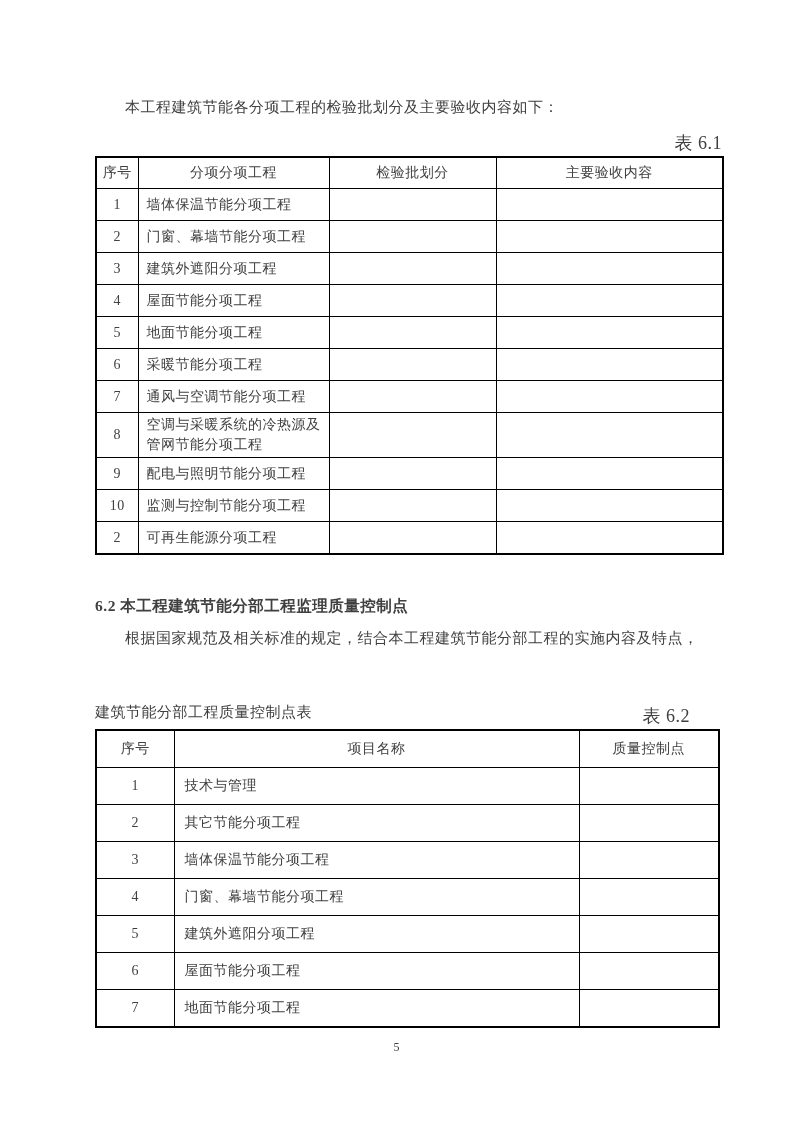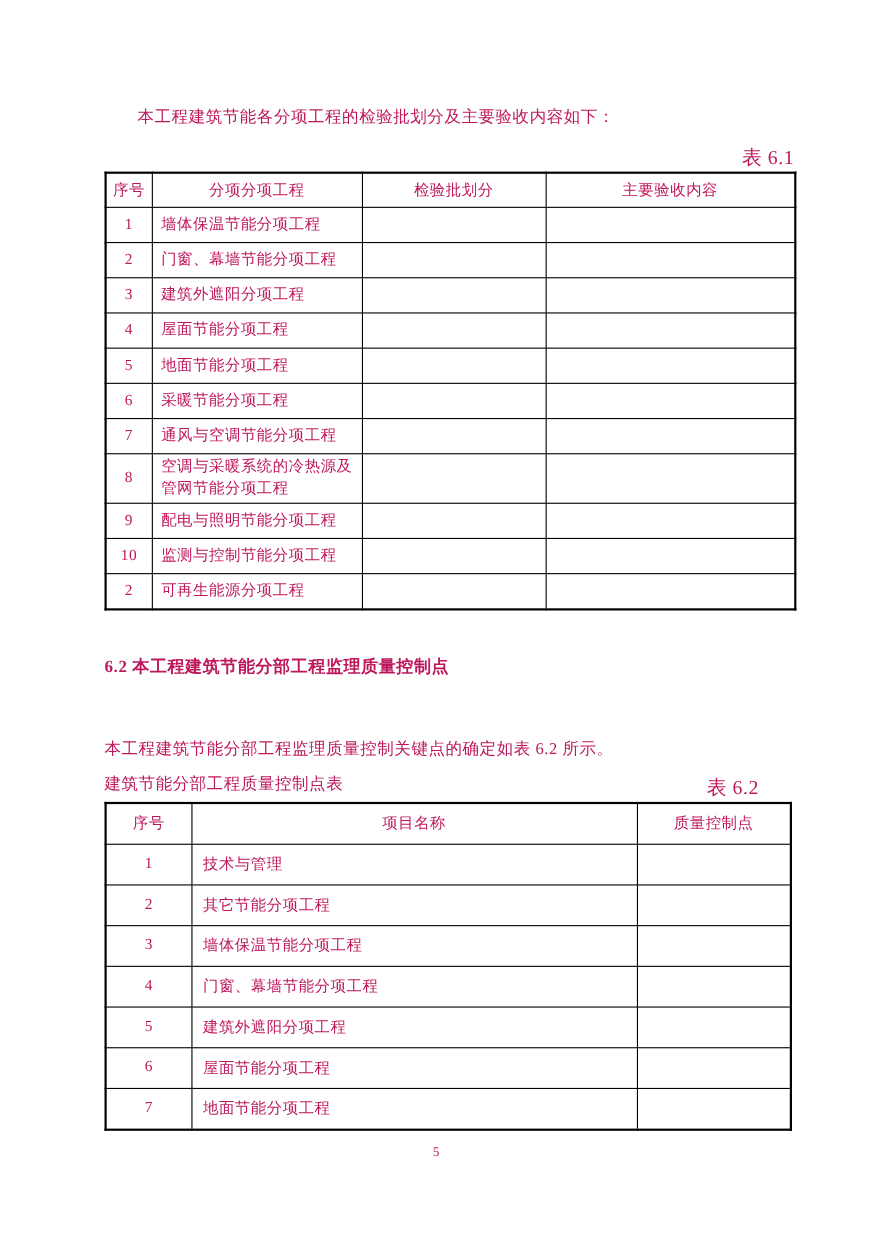--- a/index.html
+++ b/index.html
@@ -7,21 +7,21 @@
     padding: 0;
     background: #888;
   }
   .page {
     position: relative;
     width: 793px;
     height: 1122px;
     margin: 0 auto;
     background: #ffffff;
     font-family: "Liberation Serif", "DejaVu Serif", serif;
-    color: #be185d;
+    color: #404040;
     overflow: hidden;
   }
   .abs { position: absolute; }
 
   .intro-para {
     left: 95px;
     top: 97px;
     width: 630px;
     font-size: 15px;
     line-height: 21px;
@@ -200,21 +200,21 @@
       <td class="c-no">2</td>
       <td class="c-name">可再生能源分项工程</td>
       <td></td>
       <td></td>
     </tr>
   </tbody>
     </table>
 
   <div class="abs sec-heading">6.2 本工程建筑节能分部工程监理质量控制点</div>
 
-  <div class="abs body-line para-l2">本工程建筑节能分部工程监理质量控制关键点的确定如表 6.2 所示。</div>
+  <div class="abs body-line para-l1">根据国家规范及相关标准的规定，结合本工程建筑节能分部工程的实施内容及特点，</div>
 
   <div class="abs t62-titlebar">
     <span class="t62-title">建筑节能分部工程质量控制点表</span>
     <span class="t62-caption tbl-caption">表 6.2</span>
   </div>
 
   <table class="abs doc-table t62">
     <colgroup>
       <col style="width:78px">
         <col style="width:405px">

